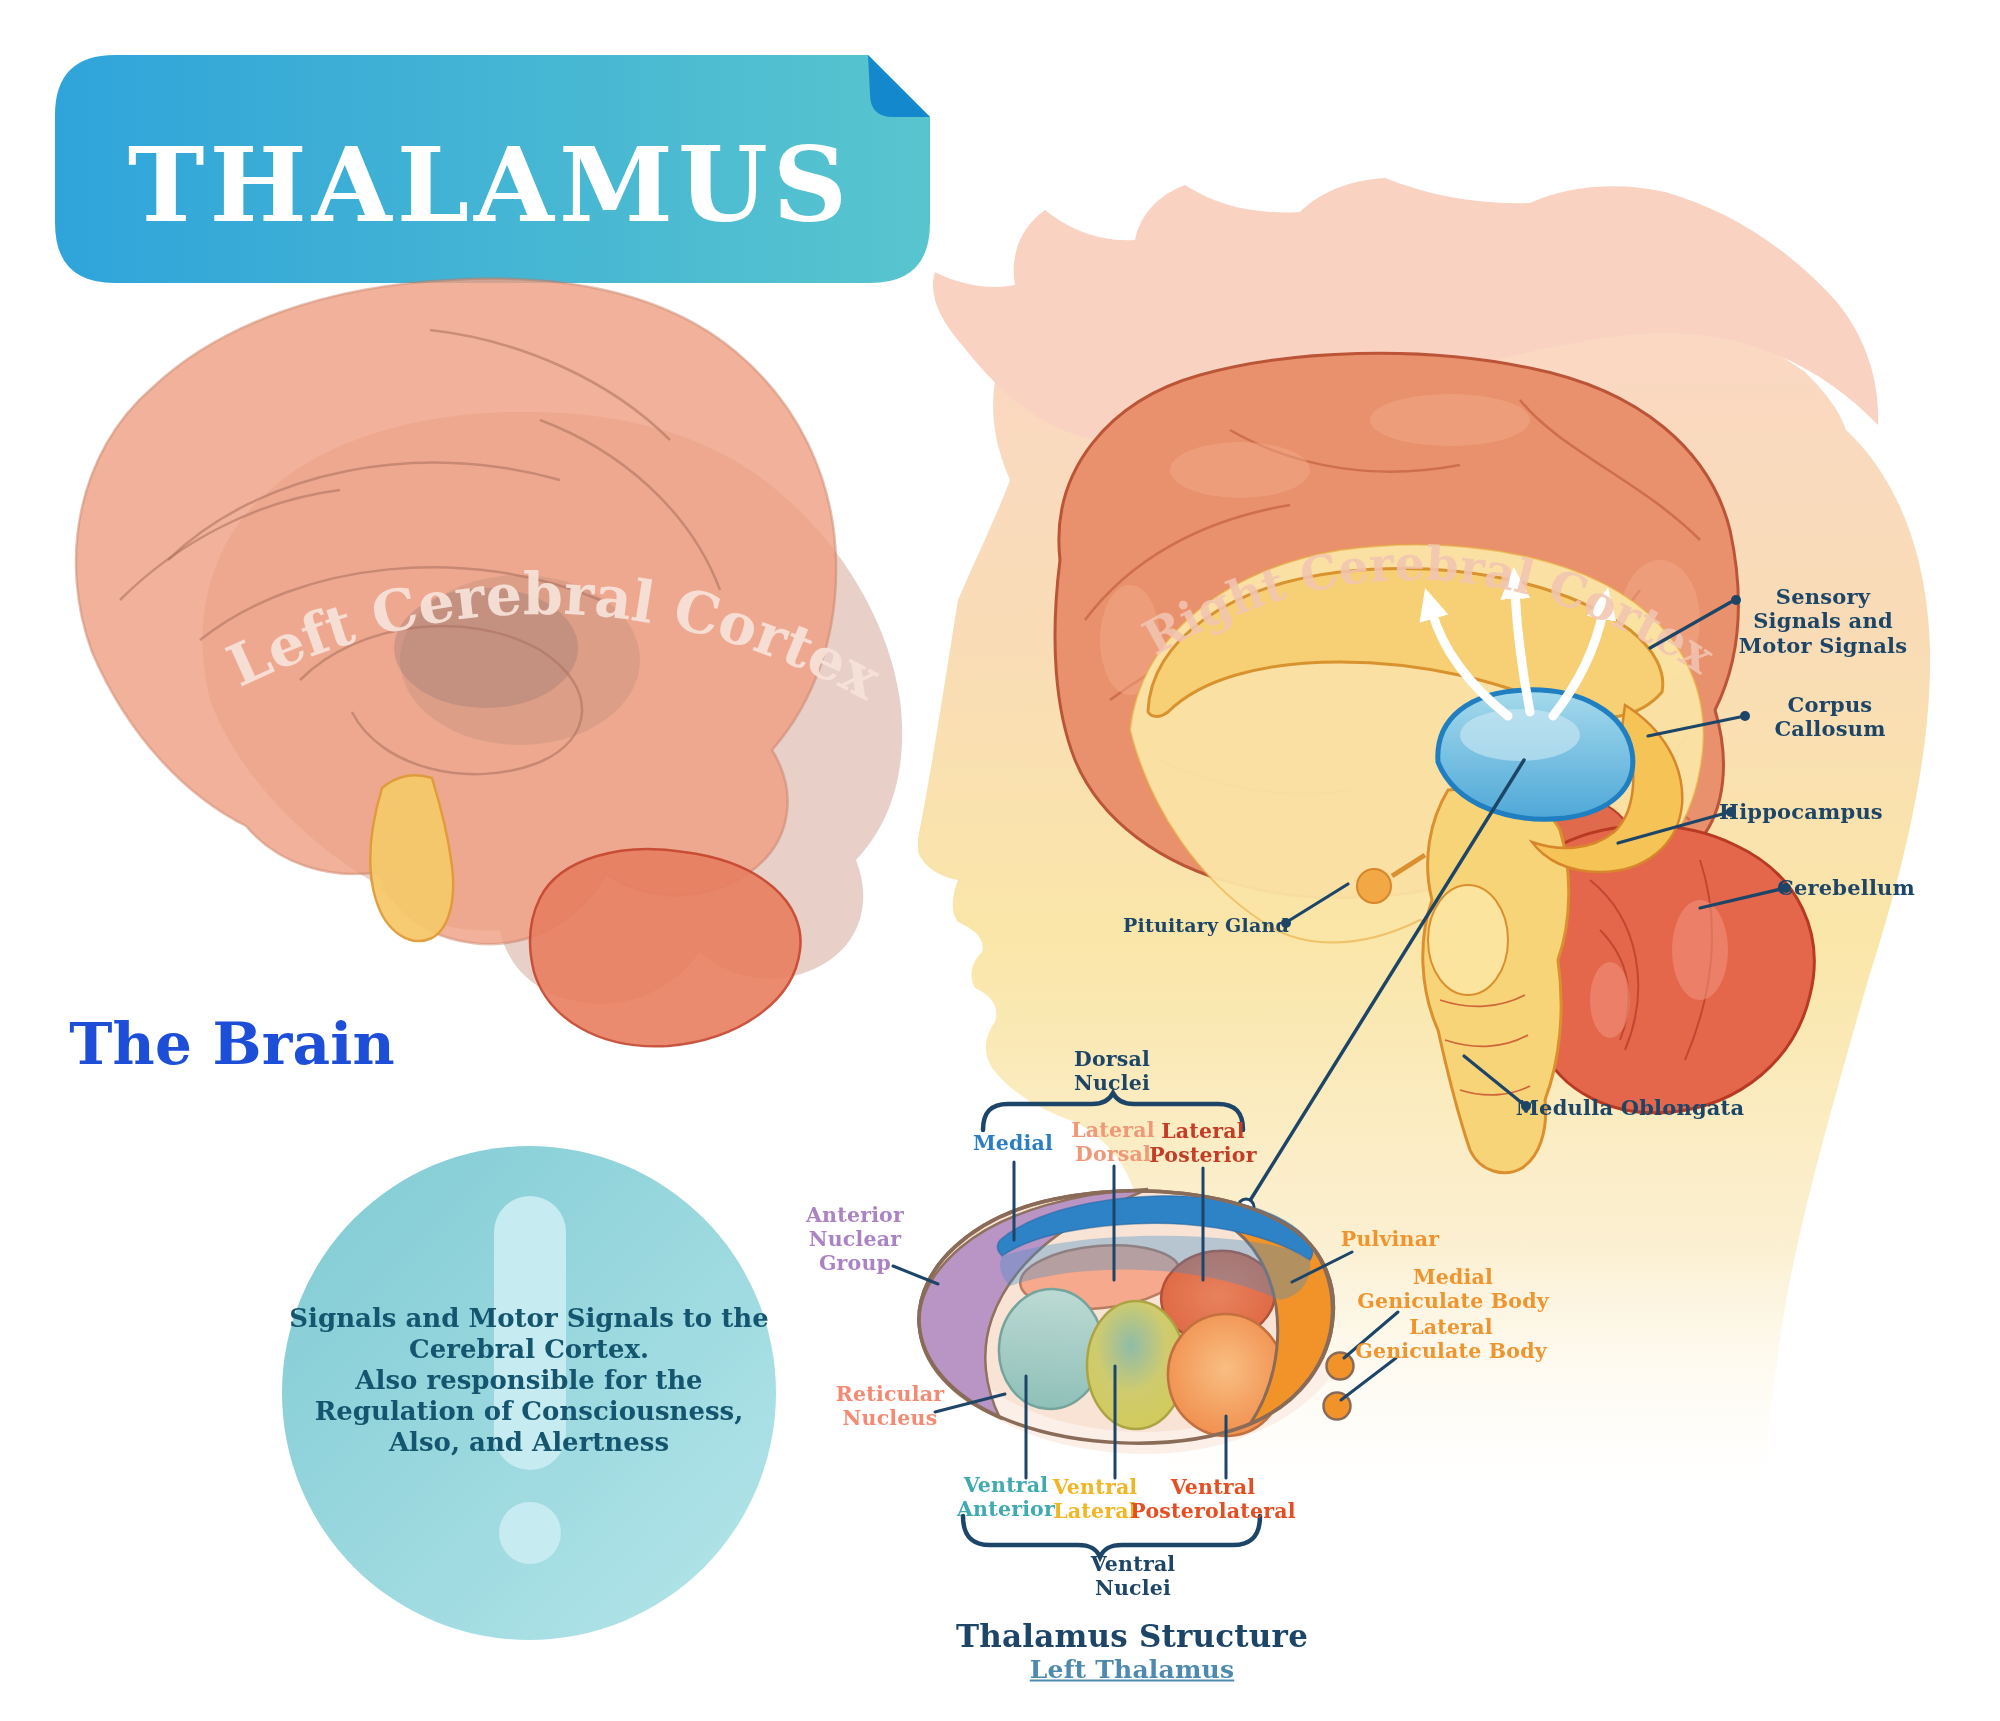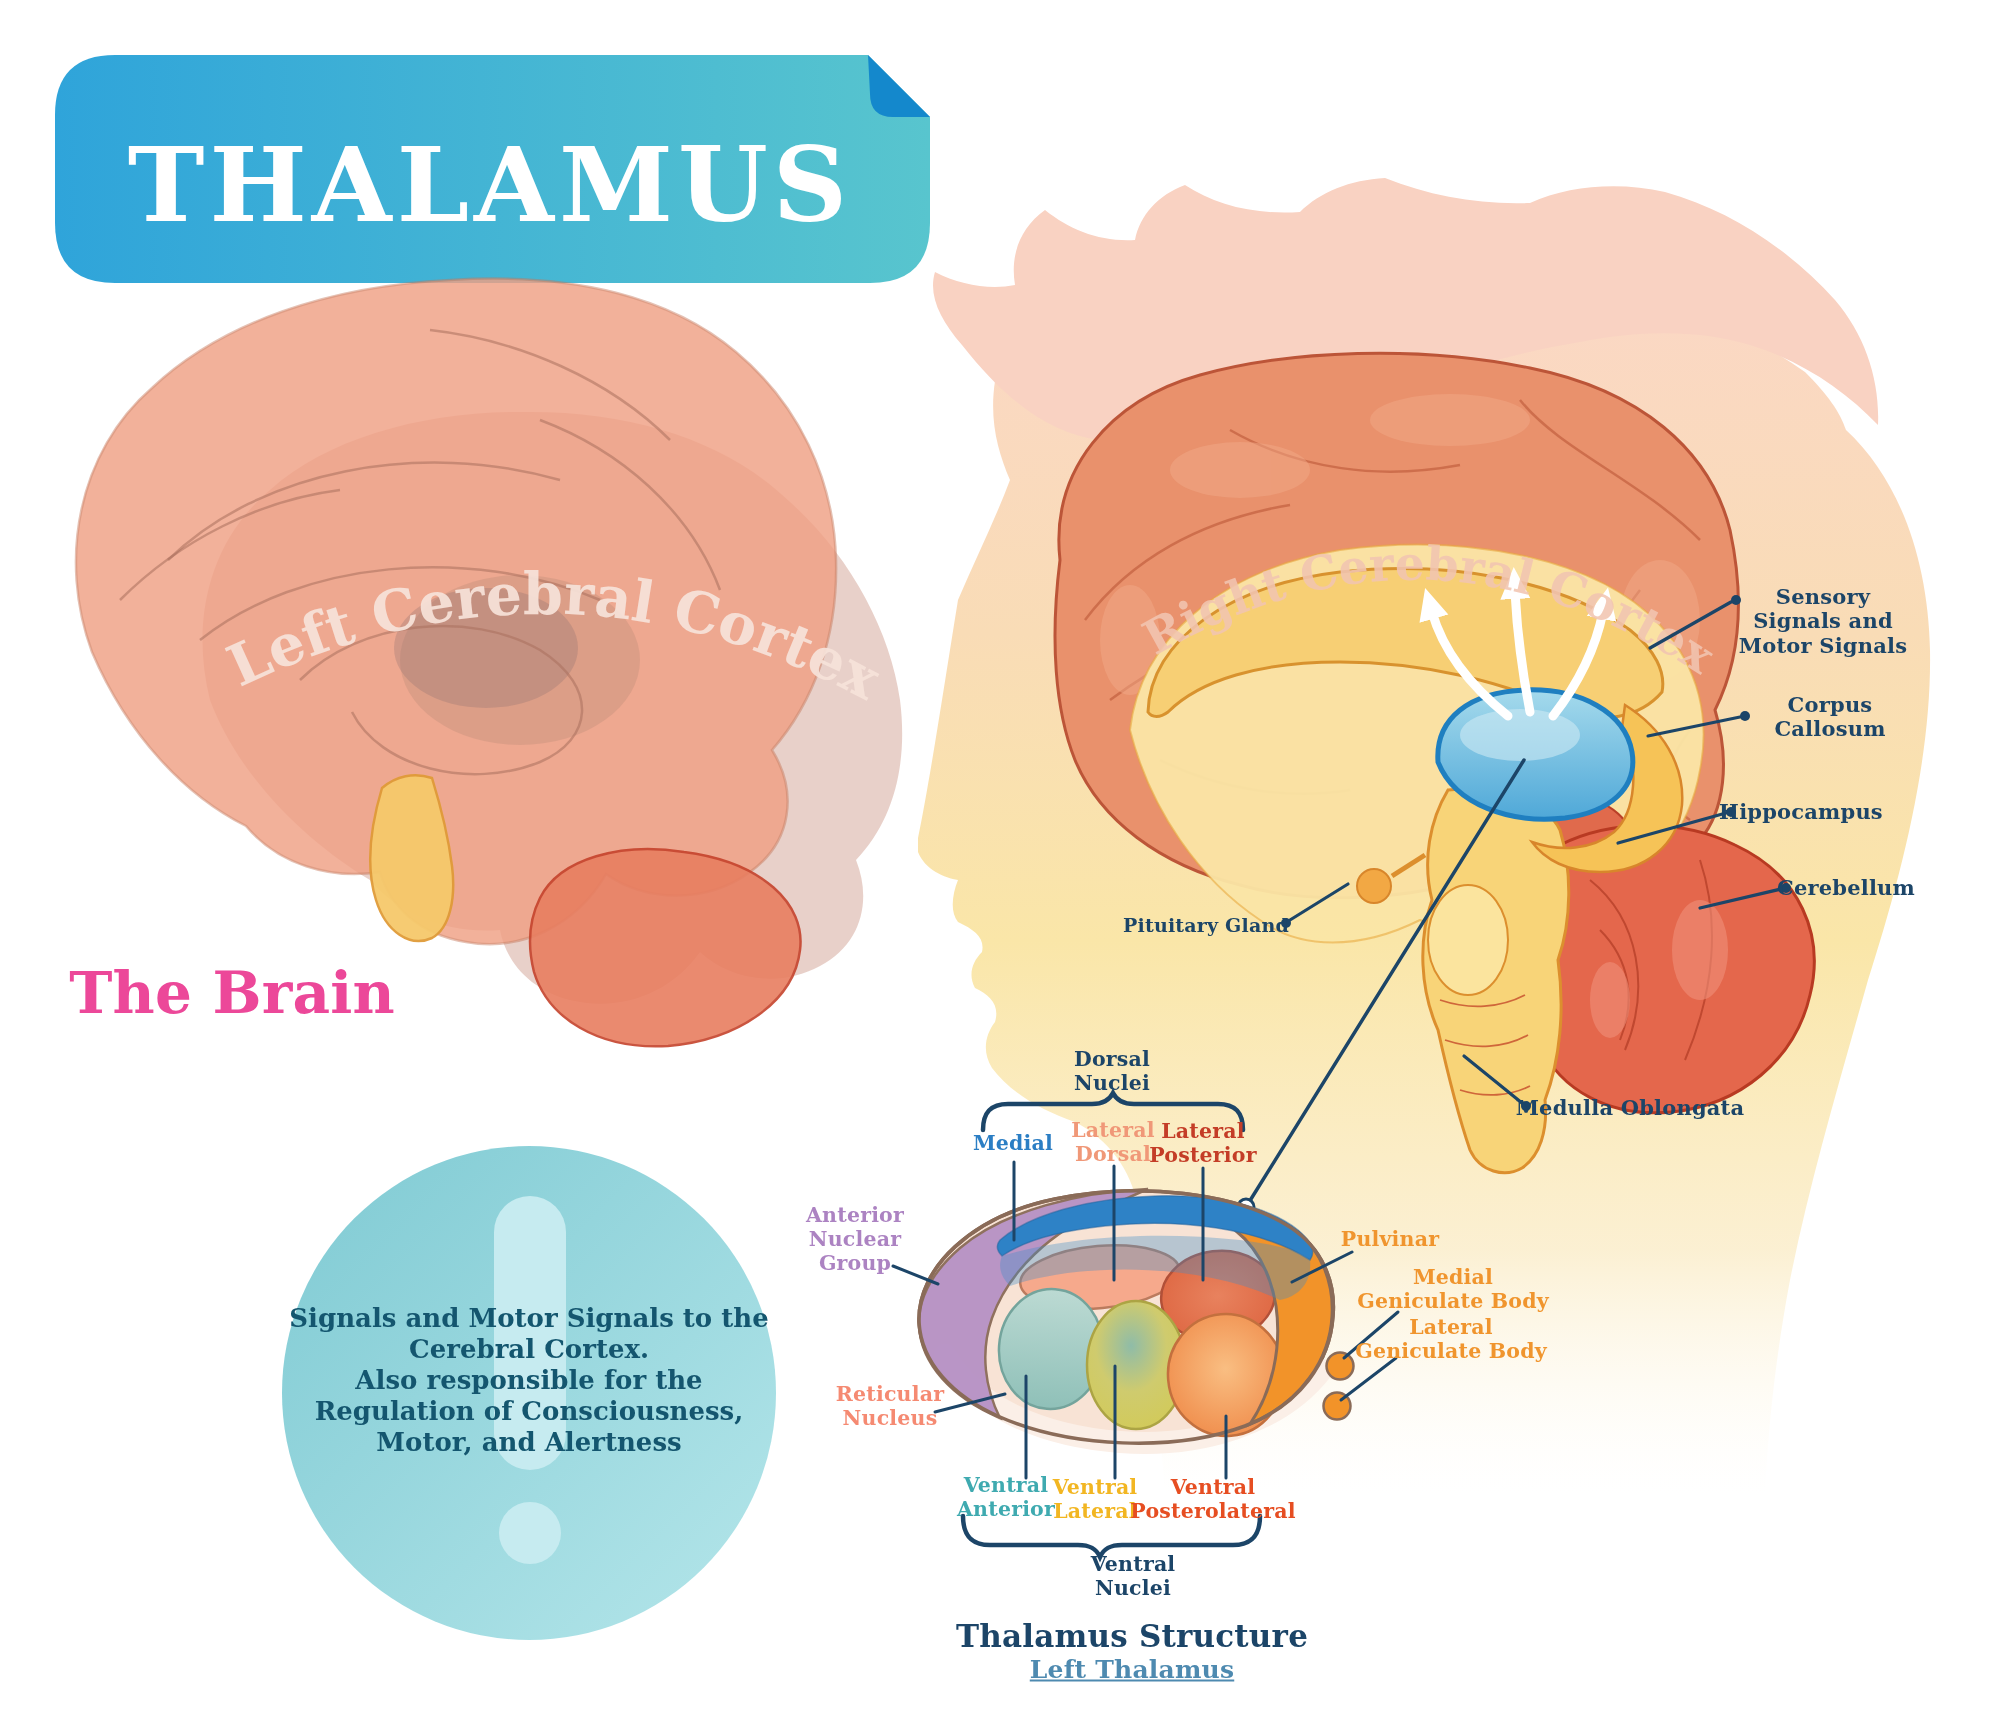--- a/index.html
+++ b/index.html
@@ -269,21 +269,21 @@
     <circle cx="529" cy="1393" r="247" fill="url(#gCircle)"></circle>
     <g fill="#c6ebf0">
       <rect x="494" y="1196" width="72" height="274" rx="36"></rect>
       <circle cx="530" cy="1533" r="31"></circle>
     </g>
   </g>
 </svg>
 
 <div class="lbl banner-title" style="left: 490px; top: 184px; color: rgb(255, 255, 255);">THALAMUS</div>
 
-<div class="lbl caption" style="left: 232px; top: 993px; color: #ec4899;">The Brain</div>
+<div class="lbl caption" style="left: 232px; top: 1044px; color: #1d4ed8;">The Brain</div>
 
 <div class="lbl rlbl" style="left: 1823px; top: 622px; color: rgb(28, 69, 104);">Sensory Signals and
 Motor Signals</div>
 <div class="lbl rlbl" style="left: 1830px; top: 717px; color: rgb(28, 69, 104);">Corpus Callosum</div>
 <div class="lbl rlbl" style="left: 1801px; top: 812px; color: rgb(28, 69, 104);">Hippocampus</div>
 <div class="lbl rlbl" style="left: 1846px; top: 888px; color: rgb(28, 69, 104);">Cerebellum</div>
 <div class="lbl rlbl" style="left: 1206px; top: 925px; font-size: 19px; color: rgb(28, 69, 104);">Pituitary Gland</div>
 <div class="lbl rlbl" style="left: 1630px; top: 1108px; color: rgb(28, 69, 104);">Medulla Oblongata</div>
 
 <div class="lbl slbl" style="left: 1112px; top: 1072px; color: rgb(28, 69, 104);">Dorsal
@@ -312,16 +312,16 @@
 <div class="lbl slbl" style="left: 1133px; top: 1577px; color: rgb(28, 69, 104);">Ventral
 Nuclei</div>
 <div class="lbl stitle" style="left: 1132px; top: 1637px; color: rgb(28, 69, 104);">Thalamus Structure</div>
 <div class="lbl ssub" style="left: 1132px; top: 1669px; color: rgb(78, 138, 176); text-decoration: underline;">Left Thalamus</div>
 
 <div class="note" style="color: rgb(20, 86, 111);">
   <div>Signals and Motor Signals to the</div>
   <div>Cerebral Cortex.</div>
   <div>Also responsible for the</div>
   <div>Regulation of Consciousness,</div>
-  <div>Motor, and Alertness</div>
+  <div>Also, and Alertness</div>
 </div>
 
 </div>
 
 </body></html>

